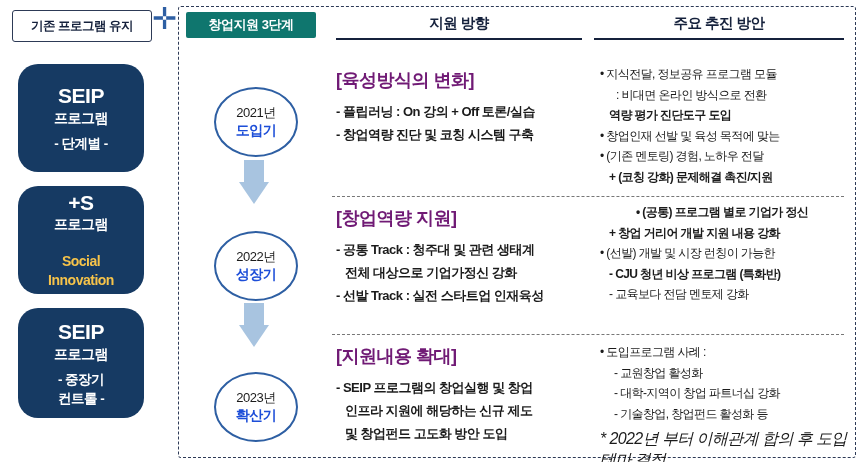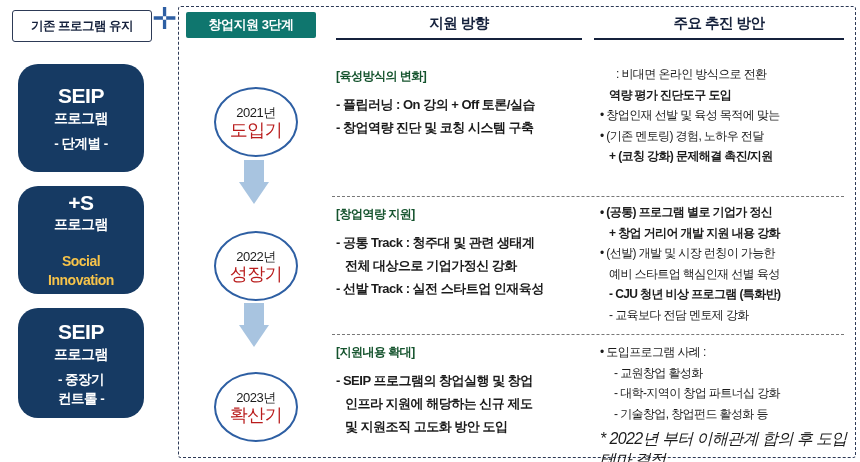--- a/index.html
+++ b/index.html
@@ -62,21 +62,21 @@
 
   
   .circle{
     position:absolute;left:214px;width:80px;height:66px;
     border:2px solid #2e5fa3;border-radius:50%;
     background:#ffffff;
     display:flex;flex-direction:column;align-items:center;justify-content:center;
     letter-spacing:-0.5px;
   }
   .circle .yr{font-size:13px;color:#1b1b1b;line-height:17px;}
-  .circle .ph{font-size:18px;font-weight:normal;color:#b91c1c;line-height:19px;}
+  .circle .ph{font-size:14px;font-weight:bold;color:#1d4ed8;line-height:19px;}
   .c1{top:87px;}
   .c2{top:231px;}
   .c3{top:372px;}
 
   .arrow{position:absolute;left:239px;width:30px;height:44px;}
   .arrow .shaft{
     position:absolute;left:5px;top:0;width:20px;height:24px;background:#a8c4e0;
   }
   .arrow .head{
     position:absolute;left:0;top:22px;width:0;height:0;
@@ -87,21 +87,21 @@
   .a2{top:303px;}
 
   
   .sep{position:absolute;left:332px;width:512px;border-top:1.5px dashed #777;}
   .sep1{top:196px;}
   .sep2{top:334px;}
 
   
   .support{position:absolute;left:336px;width:250px;letter-spacing:-0.5px;}
   .support .hdr{
-    font-size:12px;font-weight:bold;color:#14532d;margin-bottom:9px;
+    font-size:18px;font-weight:bold;color:#701a75;margin-bottom:9px;
   }
   .support .line{
     font-size:13px;color:#1b1b1b;line-height:21px;margin-bottom:2px;
     font-weight:bold;
   }
   .s1{top:68px;}
   .s2{top:206px;}
   .s3{top:344px;}
 
   .plan{position:absolute;left:600px;width:248px;letter-spacing:-0.6px;}
@@ -181,47 +181,47 @@
 
   <div class="sep sep1"></div>
   <div class="sep sep2"></div>
 
   <div class="support s1">
     <div class="hdr">[육성방식의 변화]</div>
     <div class="line hang">- 플립러닝 : On 강의 + Off 토론/실습</div>
     <div class="line hang">- 창업역량 진단 및 코칭 시스템 구축</div>
   </div>
   <div class="plan p1">
+    <div class="li hang">• 지식전달, 정보공유 프로그램 모듈</div>
     <div class="li hang" style="padding-left:16px;text-indent:0;">: 비대면 온라인 방식으로 전환</div>
     <div class="li hang" style="padding-left:9px;text-indent:0;font-weight:bold;">역량 평가 진단도구 도입</div>
     <div class="li hang">• 창업인재 선발 및 육성 목적에 맞는</div>
     <div class="li hang">• (기존 멘토링) 경험, 노하우 전달</div>
     <div class="li hang" style="padding-left:9px;text-indent:0;font-weight:bold;">+ (코칭 강화) 문제해결 촉진/지원</div>
   </div>
 
   <div class="support s2">
     <div class="hdr">[창업역량 지원]</div>
     <div class="line hang">- 공통 Track : 청주대 및 관련 생태계</div>
     <div class="line" style="padding-left:9px;">전체 대상으로 기업가정신 강화</div>
     <div class="line hang">- 선발 Track : 실전 스타트업 인재육성</div>
   </div>
   <div class="plan p2">
-    <div class="li hang" style="font-weight:bold;">• (공통) 프로그램 별로 기업가 정신</div>
+    <div class="li hang" style="font-weight:bold;margin-left:36px;">• (공통) 프로그램 별로 기업가 정신</div>
     <div class="li" style="padding-left:9px;font-weight:bold;">+ 창업 거리어 개발 지원 내용 강화</div>
     <div class="li hang">• (선발) 개발 및 시장 런칭이 가능한</div>
-    <div class="li" style="padding-left:9px;">예비 스타트업 핵심인재 선별 육성</div>
     <div class="li" style="padding-left:9px;font-weight:bold;">- CJU 청년 비상 프로그램 (특화반)</div>
     <div class="li" style="padding-left:9px;">- 교육보다 전담 멘토제 강화</div>
   </div>
 
   <div class="support s3">
     <div class="hdr">[지원내용 확대]</div>
     <div class="line hang">- SEIP 프로그램의 창업실행 및 창업</div>
     <div class="line" style="padding-left:9px;">인프라 지원에 해당하는 신규 제도</div>
-    <div class="line" style="padding-left:9px;">및 지원조직 고도화 방안 도입</div>
+    <div class="line" style="padding-left:9px;">및 창업펀드 고도화 방안 도입</div>
   </div>
   <div class="plan p3">
     <div class="li hang">• 도입프로그램 사례 :</div>
     <div class="li" style="padding-left:14px;">- 교원창업 활성화</div>
     <div class="li" style="padding-left:14px;">- 대학-지역이 창업 파트너십 강화</div>
     <div class="li" style="padding-left:14px;">- 기술창업, 창업펀드 활성화 등</div>
     <div class="note">* 2022년 부터 이해관계 합의 후 도입 테마 결정</div>
   </div>
 
 </div>

